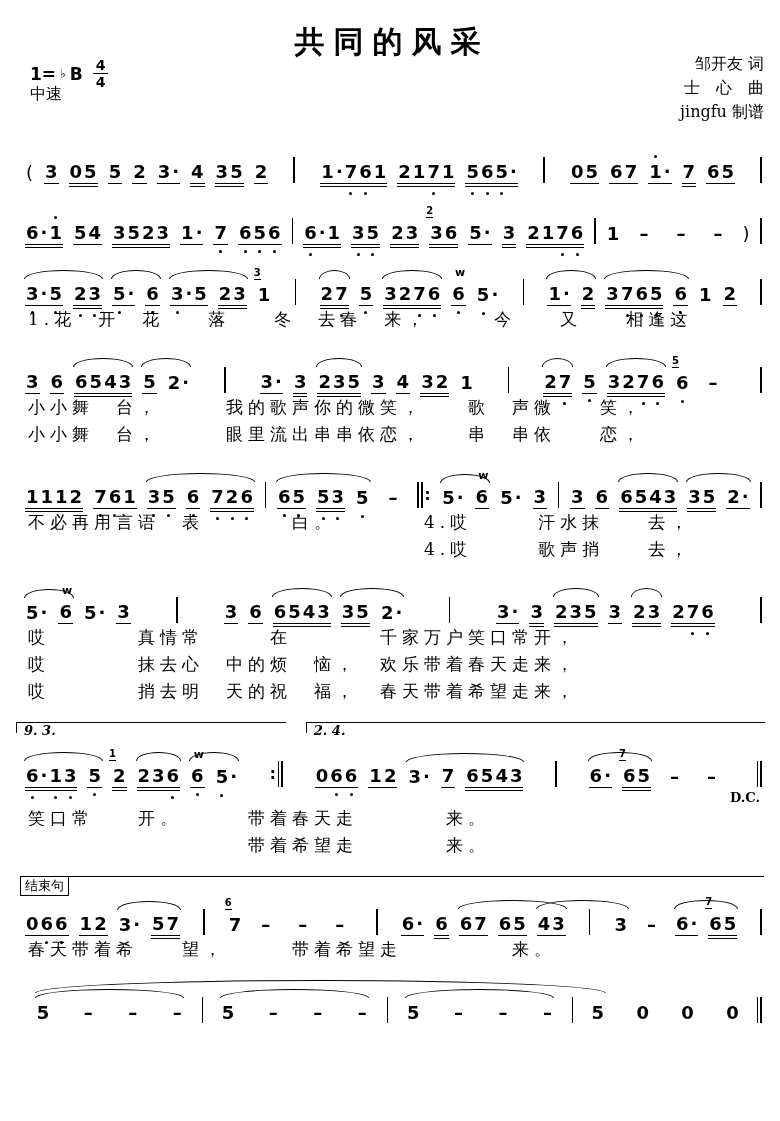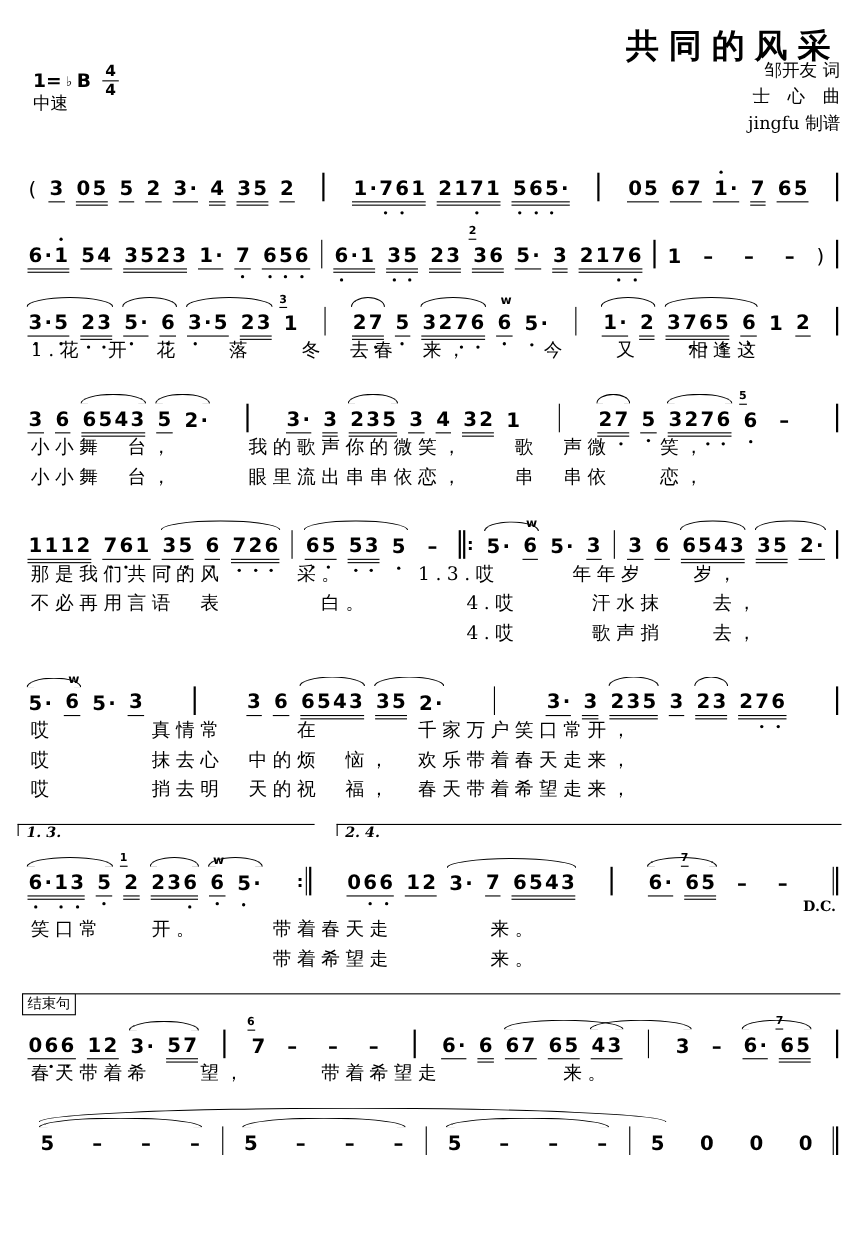--- a/index.html
+++ b/index.html
@@ -1,20 +1,20 @@
 <!DOCTYPE html>
 <html><head>
 <meta charset="utf-8">
 <style>
   html,body{margin:0;padding:0;background:#fff;}
   .page{width:780px;height:1121px;box-sizing:border-box;padding:6px 16px 0 20px;overflow:hidden;
         background:#fff;color:#000;font-family:"DejaVu Sans",sans-serif;}
   
   .hdr{position:relative;height:126px;}
-  .title{text-align:right;font-family:"DejaVu Serif",serif;font-weight:bold;font-size:30px;
+  .title{text-align:center;font-family:"DejaVu Serif",serif;font-weight:bold;font-size:30px;
          letter-spacing:9px;padding-top:16px;}
   .keyrow{position:absolute;left:10px;top:52px;font-weight:bold;font-size:17px;display:flex;align-items:center;gap:4px;}
   .flat{font-size:12px;vertical-align:super;}
   .frac{display:inline-block;text-align:center;font-weight:bold;font-size:14px;line-height:1;margin-left:6px;}
   .frac .top{display:block;border-bottom:1.5px solid #000;padding:0 3px 1px;}
   .frac .bot{display:block;padding-top:1px;}
   .tempo{position:absolute;left:10px;top:78px;font-size:16px;font-family:"DejaVu Serif",serif;}
   .credits{position:absolute;right:0;top:46px;text-align:right;font-size:16px;
            font-family:"DejaVu Serif",serif;line-height:1.5;}
   
@@ -544,21 +544,20 @@
           </span>
           <span class="barwrap">
             <i class="bline"></i>
           </span>
           <i class="arc" style="left: 125.719px; width: 109.188px; top: 16px;"></i>
           <i class="arc" style="left: 255.938px; width: 94.6562px; top: 16px;"></i>
           <i class="arc" style="left: 420.219px; width: 49.9062px; top: 17px;"></i>
           <i class="arc" style="left: 598.125px; width: 60.125px; top: 16px;"></i>
           <i class="arc" style="left: 666.25px; width: 64.4375px; top: 16px;"></i>
         </div>
-        <div class="lyr">那是我们共同的风　　　采。　　　1.3.哎　　　年年岁　　岁，</div>
         <div class="lyr">不必再用言语　表　　　　白。　　　　4.哎　　　汗水抹　　去，</div>
         <div class="lyr">　　　　　　　　　　　　　　　　　　4.哎　　　歌声捎　　去，</div>
       </div>
       <div class="system">
         <div class="notes">
           <span class="measure">
             <span class="grp">
               <span class="ch">5</span>
               <span class="ch">·</span>
             </span>
@@ -723,21 +722,21 @@
           <span class="barwrap">
             <i class="bline"></i>
             <i class="bline"></i>
           </span>
           <i class="arc" style="left: 4px; width: 78.9688px; top: 38px;"></i>
           <i class="arc" style="left: 115.5px; width: 45.5938px; top: 38px;"></i>
           <i class="arc" style="left: 169.094px; width: 49.9062px; top: 38px;"></i>
           <i class="arc" style="left: 386.406px; width: 118.031px; top: 39px;"></i>
           <i class="arc" style="left: 567.594px; width: 64.4375px; top: 38px;"></i>
           <i class="vline" style="left: -4px; width: 268.969px; top: 8px;"></i>
-          <span class="vlab" style="left: 0px; top: 9px;">1. 3.</span>
+          <span class="vlab" style="left: 0px; top: 9px;">9. 3.</span>
           <i class="vline" style="left: 285.75px; width: 458.25px; top: 8px;"></i>
           <span class="vlab" style="left: 289.75px; top: 9px;">2. 4.</span>
         </div>
         <div class="dc">D.C.</div>
         <div class="lyr">笑口常　　开。　　　带着春天走　　　　来。</div>
         <div class="lyr">　　　　　　　　　　带着希望走　　　　来。</div>
       </div>
       <div class="system pl">
         <div class="notes">
           <span class="measure">

